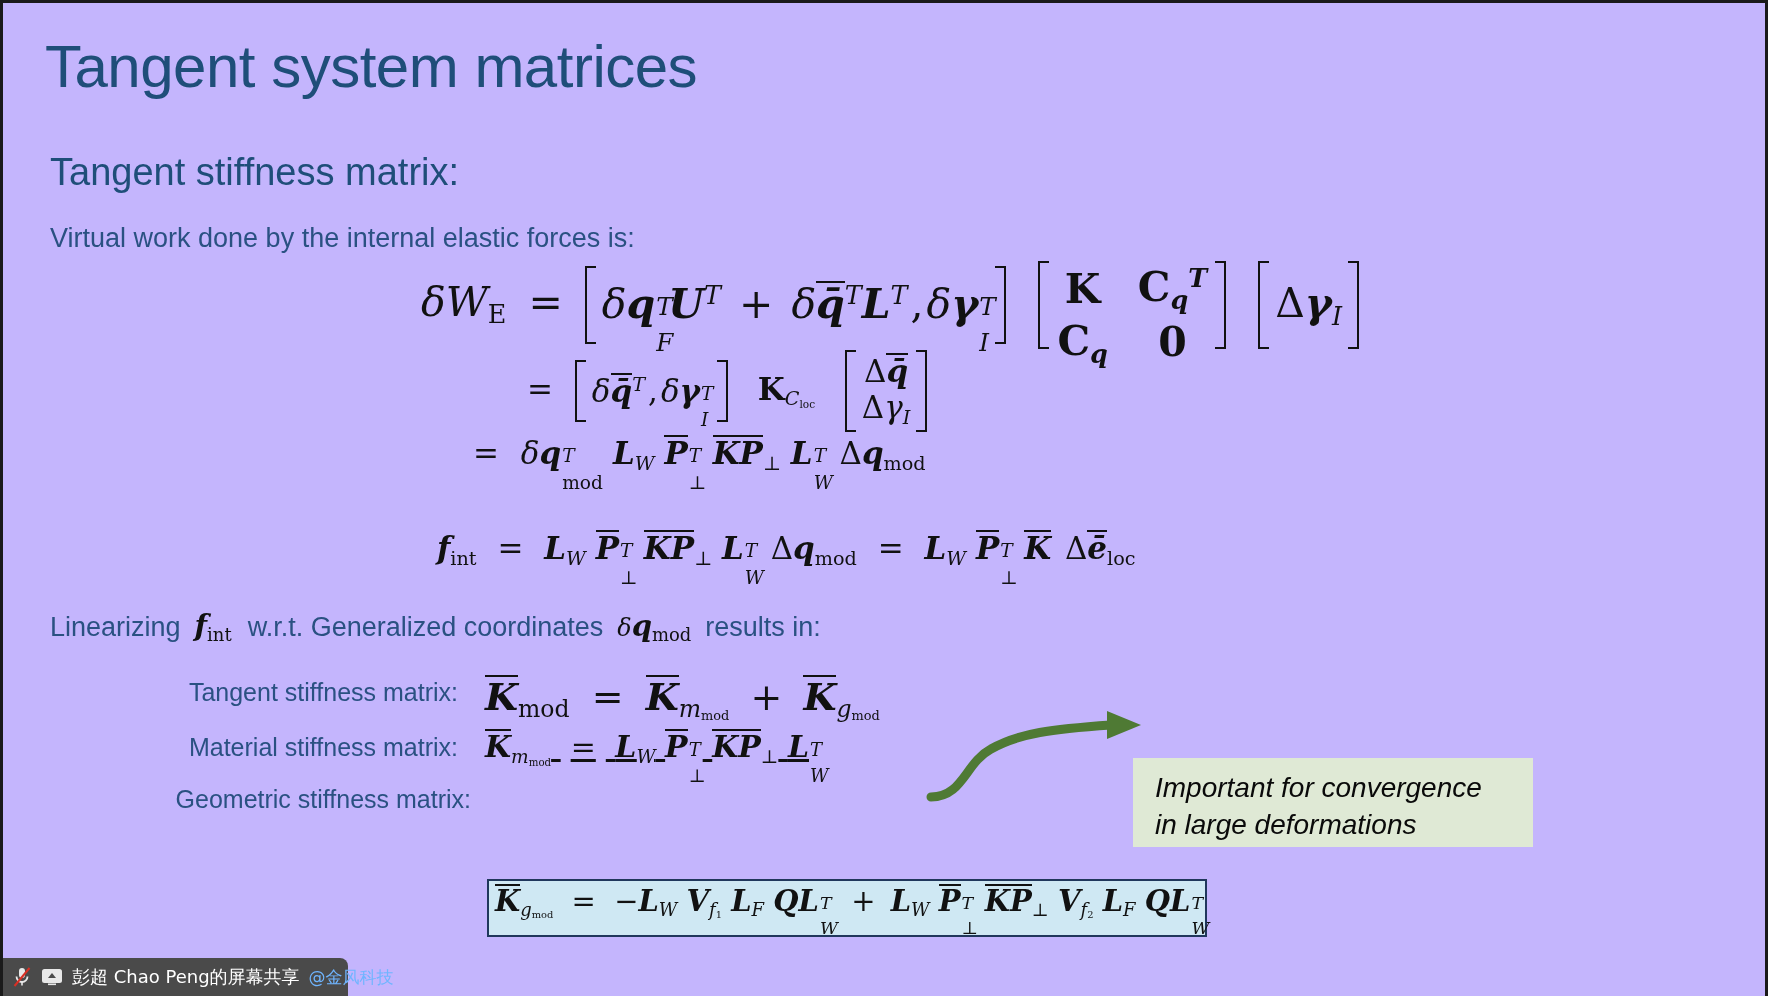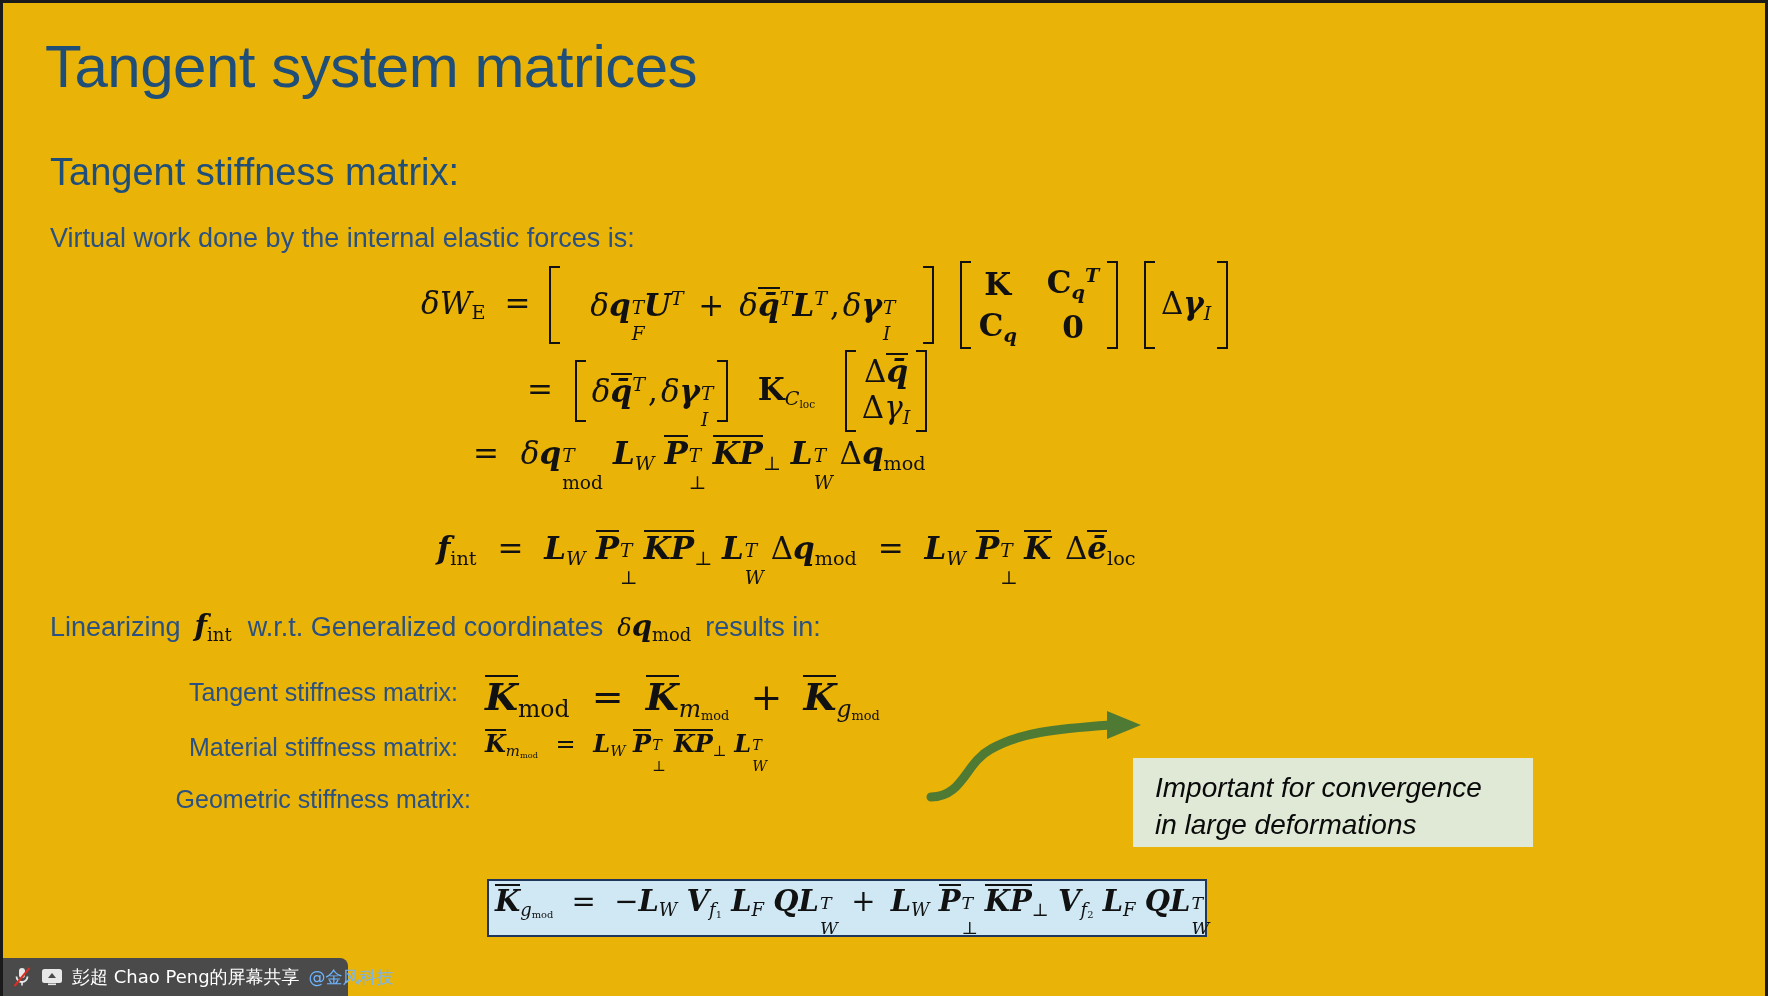--- a/index.html
+++ b/index.html
@@ -3,21 +3,21 @@
 <meta charset="utf-8">
 <style>
   html,body{margin:0;padding:0;background:#ffffff;}
   body{
     width:1768px;height:996px;position:relative;overflow:hidden;
     font-family:"Liberation Sans",sans-serif;
     background:#ffffff;
   }
   #slide{
     position:absolute;left:0;top:0;width:1768px;height:996px;
-    background:#eab308;
+    background:#c4b5fd;
     border-left:3px solid #1a1a1a;
     border-top:3px solid #1a1a1a;
     border-right:3px solid #1a1a1a;
     box-sizing:border-box;
   }
 
   
   .slide-title{
     position:absolute;left:42px;top:32px;
     font-size:60px;line-height:1.05;
@@ -98,24 +98,24 @@
 <body>
 
 <div id="slide">
 
   <div class="slide-title">Tangent system matrices</div>
 
   <div class="section-head">Tangent stiffness matrix:</div>
 
   <div class="lead lead-virtual">Virtual work done by the internal elastic forces is:</div>
 
-  <div class="eqline m" style="left:418px;top:258px;font-size:31px;">
+  <div class="eqline m" style="left:418px;top:258px;font-size:41px;">
     <span class="mi">δ</span><span class="rm" style="font-family:'DejaVu Serif',serif;font-style:italic;">W</span><span class="sub rm">E</span>
     <span style="padding:0 9px;">=</span>
-    <span class="brk" style="height:78px;gap:24px;">
+    <span class="brk" style="height:78px;">
       <span class="bar l"></span>
       <span class="bodyc">
         <span class="row">
           <span class="mi">δ</span><span class="bi">q</span><span class="supsub"><span class="ss-u">T</span><span class="ss-d">F</span></span><span style="display:inline-block;width:13px;"></span><span class="bi">U</span><span class="sup mi">T</span>
           <span style="padding:0 5px;">+</span>
           <span class="mi">δ</span><span class="ovl bi">q̄</span><span class="sup mi">T</span><span class="bi">L</span><span class="sup mi">T</span><span style="padding:0 3px;">,</span><span class="mi">δ</span><span class="bi">γ</span><span class="supsub"><span class="ss-u">T</span><span class="ss-d">I</span></span><span style="display:inline-block;width:11px;"></span>
         </span>
       </span>
       <span class="bar r"></span>
     </span>
@@ -201,21 +201,21 @@
   <div class="lbl" style="left:0px;top:782px;width:455px;margin-left:13px;">Geometric stiffness matrix:</div>
 
   <div class="eqline m" style="left:482px;top:672px;font-size:38px;">
     <span class="ovl bi">K</span><span class="sub rm">mod</span>
     <span style="padding:0 10px;">=</span>
     <span class="ovl bi">K</span><span class="sub mi">m<span class="subsub rm">mod</span></span>
     <span style="padding:0 9px;">+</span>
     <span class="ovl bi">K</span><span class="sub mi">g<span class="subsub rm">mod</span></span>
   </div>
 
-  <div class="eqline m" style="left:482px;top:726px;font-size:24px;">
+  <div class="eqline m" style="left:482px;top:726px;font-size:30px;text-decoration:underline;">
     <span class="ovl bi">K</span><span class="sub mi">m<span class="subsub rm">mod</span></span>
     <span style="padding:0 10px;">=</span>
     <span class="bi">L</span><span class="sub mi">W</span>
     <span class="ovl bi">P</span><span class="supsub"><span class="ss-u">T</span><span class="ss-dr">⊥</span></span><span style="display:inline-block;width:15px;"></span>
     <span class="ovl bi">KP</span><span class="sub rm">⊥</span>
     <span class="bi">L</span><span class="supsub"><span class="ss-u">T</span><span class="ss-d">W</span></span><span style="display:inline-block;width:17px;"></span>
   </div>
 
   <div class="hlbox"></div>
   <div class="eqline m" style="left:492px;top:881px;font-size:29px;">

